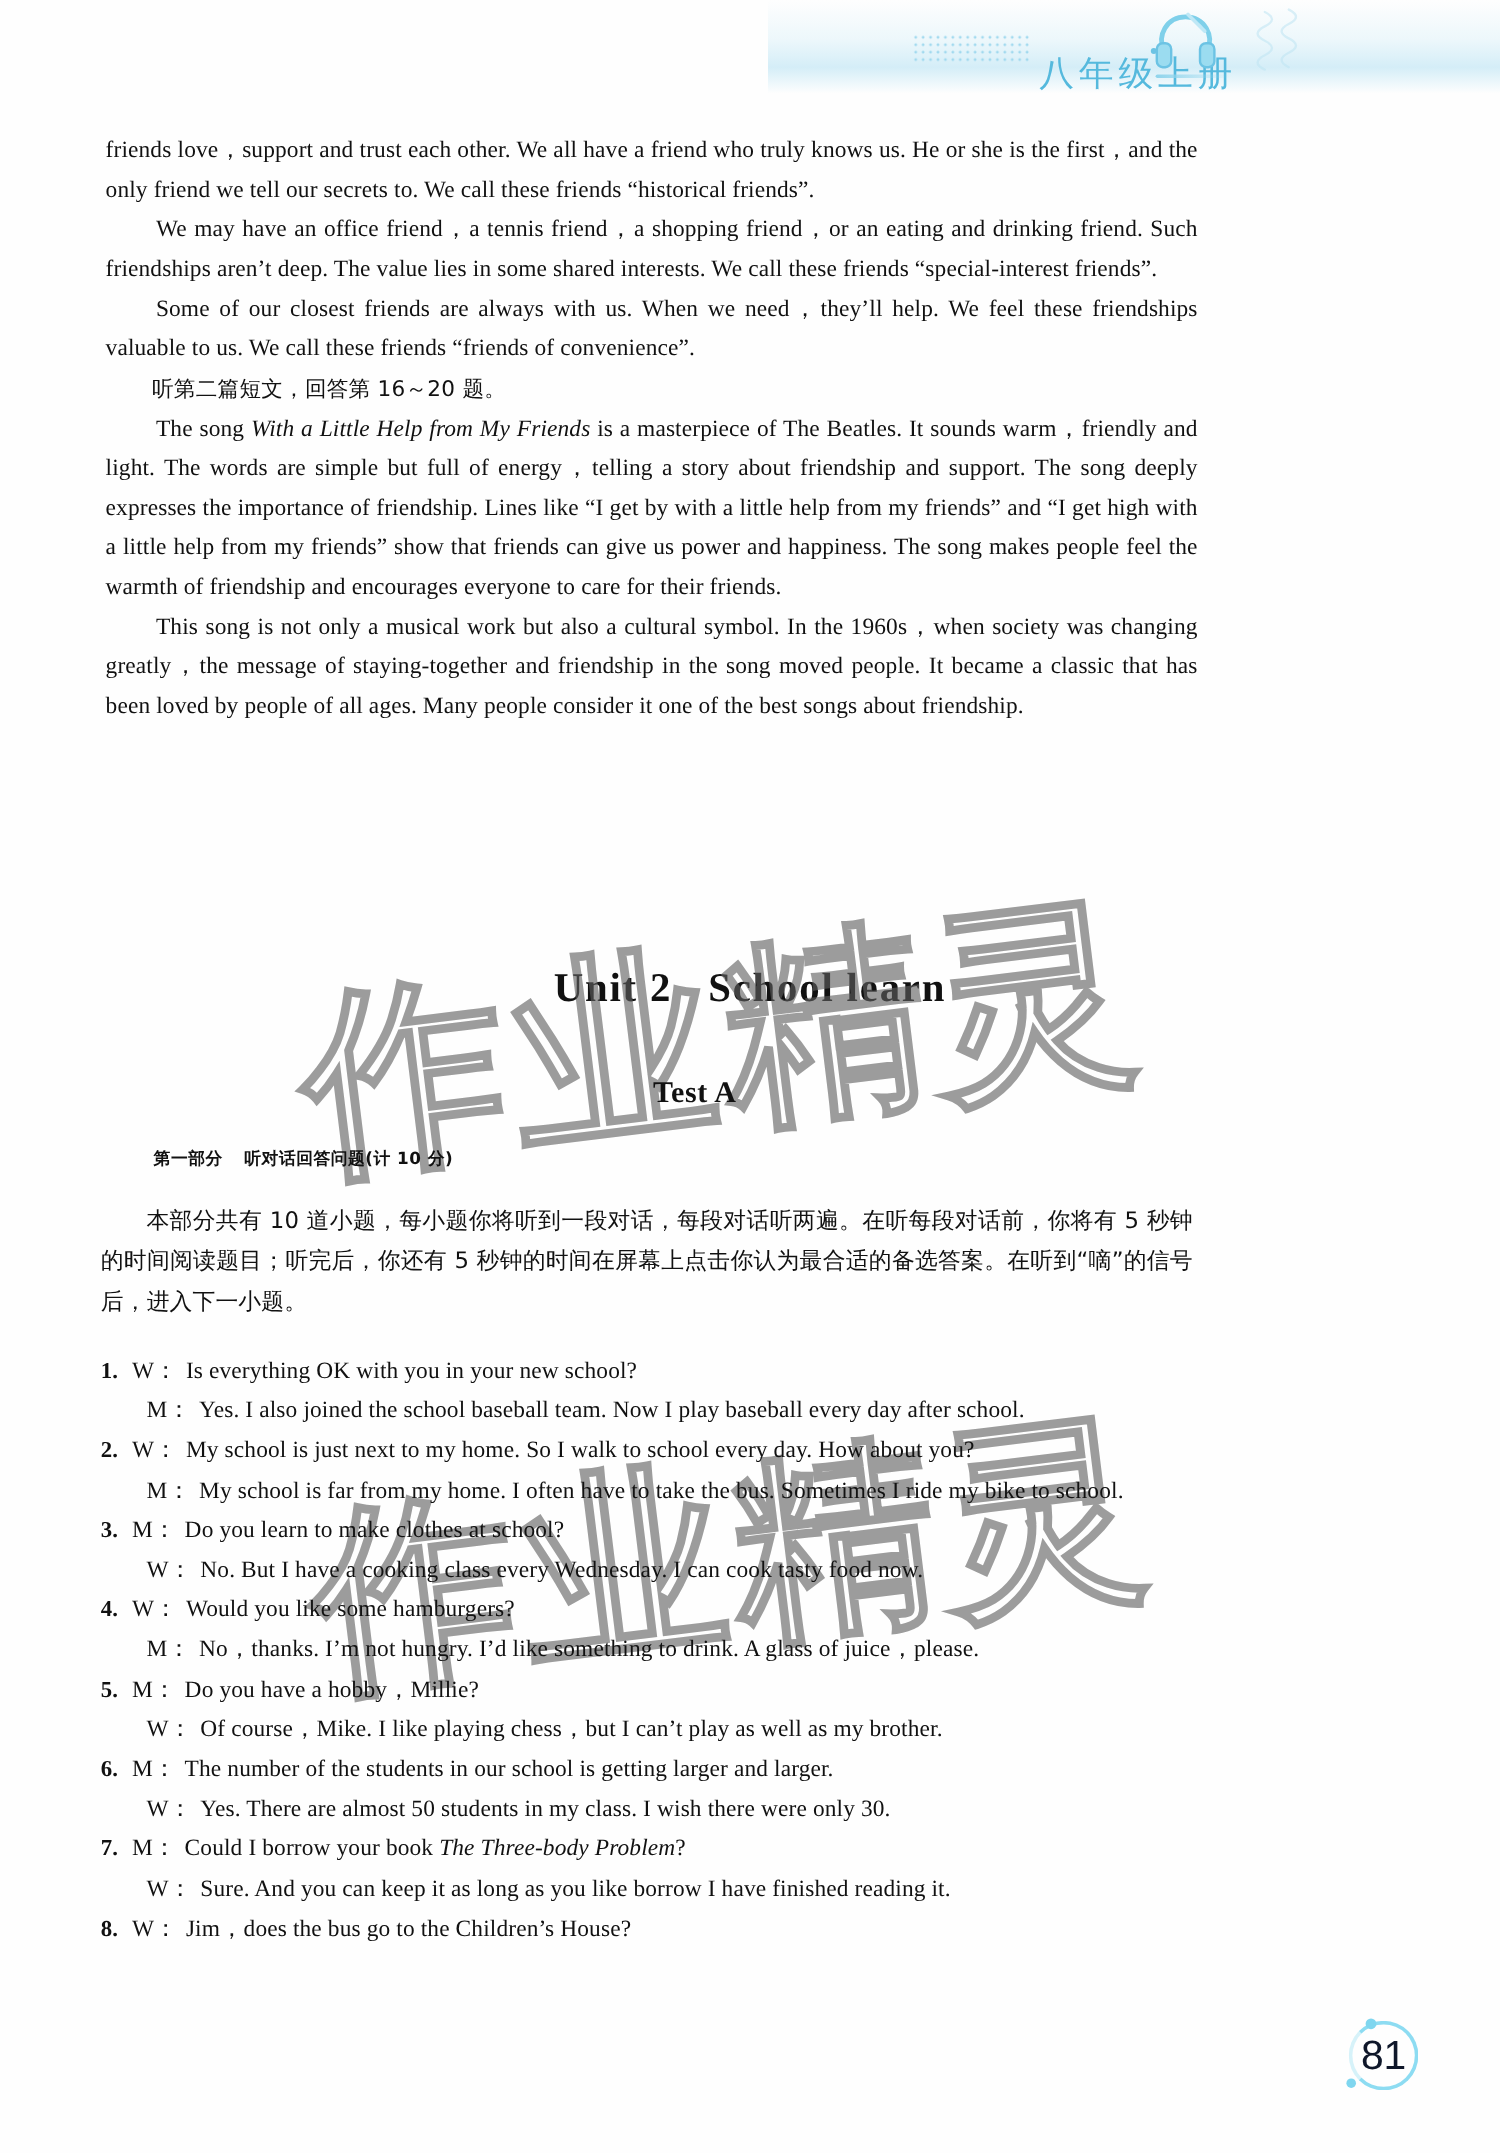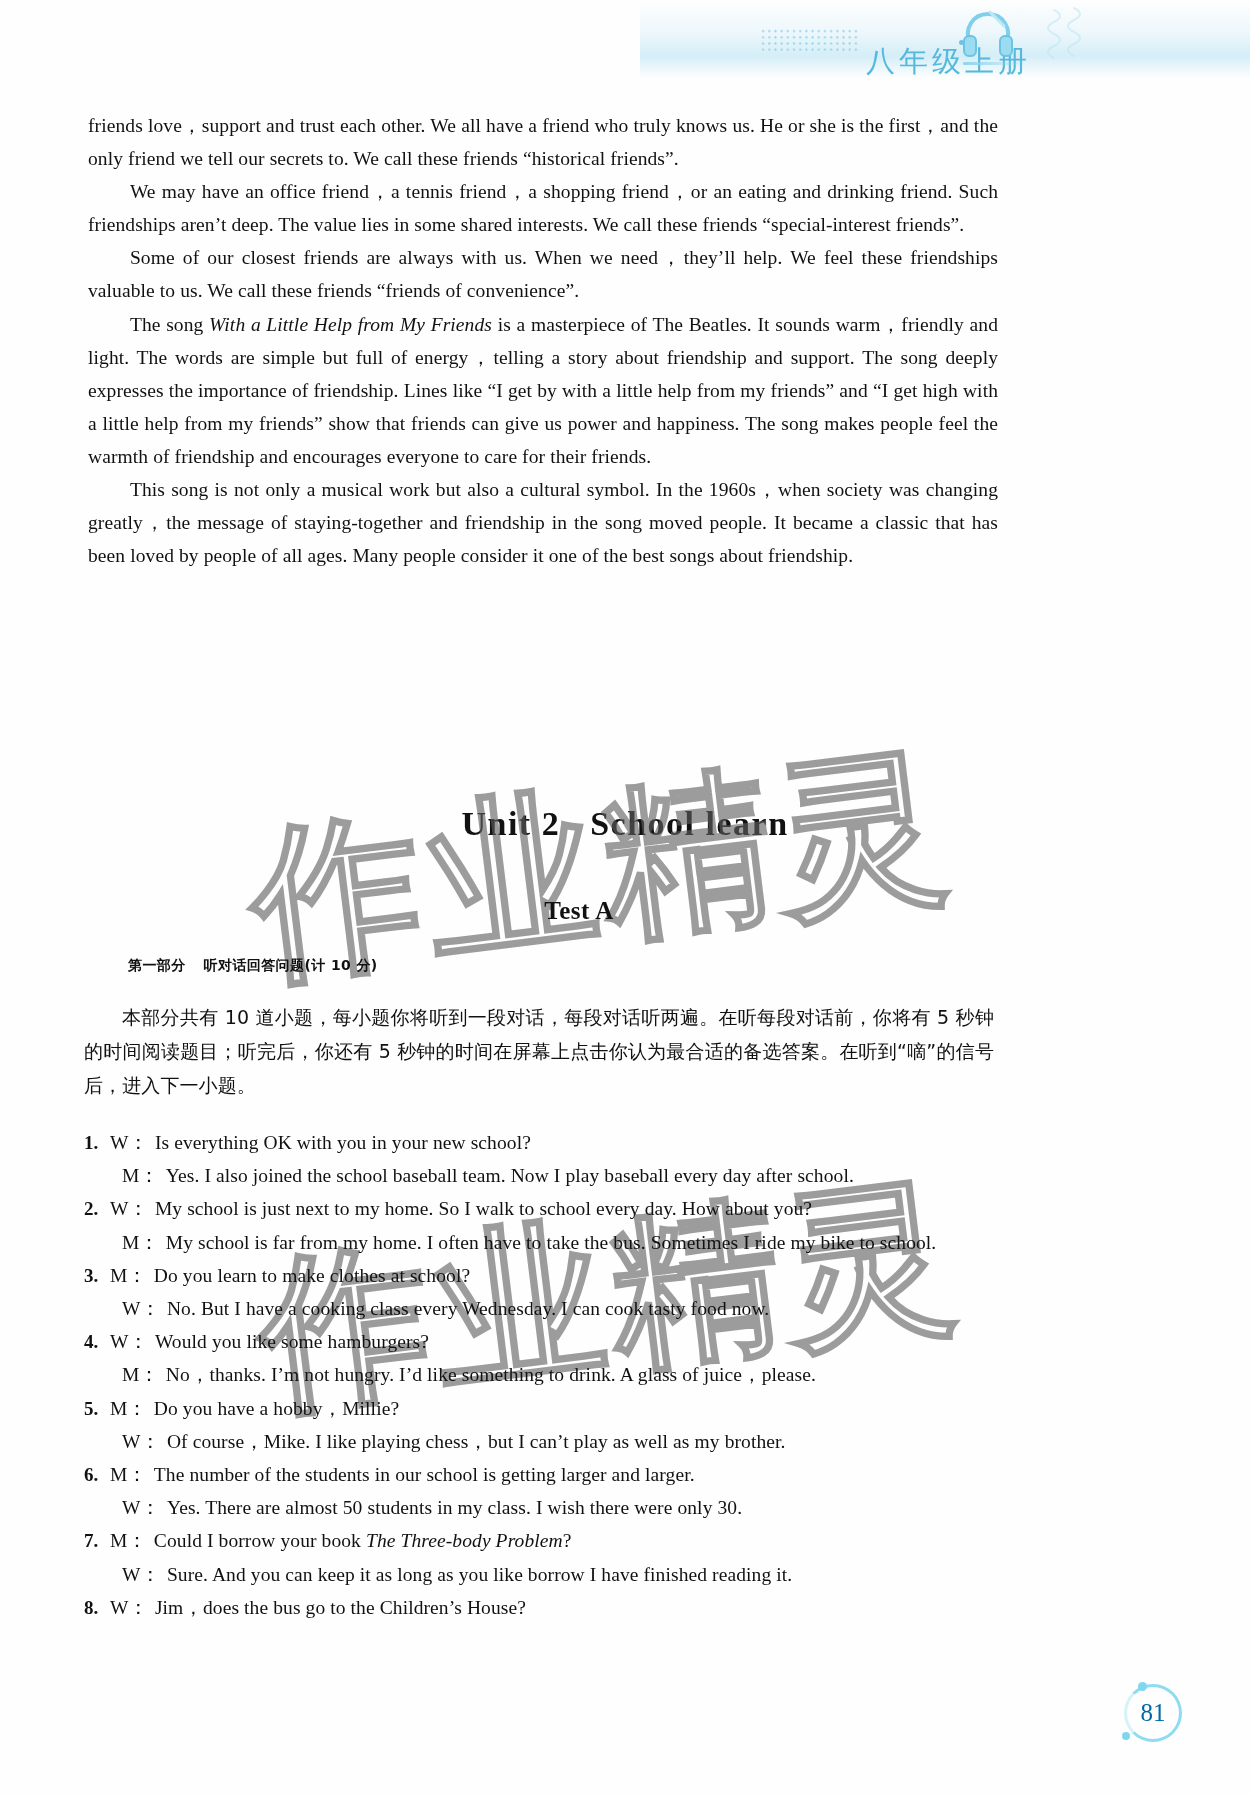--- a/index.html
+++ b/index.html
@@ -232,23 +232,23 @@
     border: 3px solid #8ddcf2;
     border-radius: 50%;
     border-left-color: rgba(141,220,242,0.35);
   }
   .page-number .num {
     position: absolute;
     inset: 0;
     display: flex;
     align-items: center;
     justify-content: center;
-    font-family: Liberation Serif, serif;
-    font-size: 25px;
-    color: #0369a1;
+    font-family: Liberation Sans, sans-serif;
+    font-size: 34px;
+    color: #0f172a;
   }
   .pn-knob {
     position: absolute;
     width: 9px; height: 9px;
     border-radius: 50%;
     background: #7fd6ef;
   }
   .pn-knob.a { top: -2px; left: 14px; }
   .pn-knob.b { bottom: 2px; left: -2px; width: 8px; height: 8px; }
 </style>
@@ -277,20 +277,21 @@
     </svg>
   </div>
 
   <div class="watermark wm-1">作业精灵</div>
   <div class="watermark wm-2">作业精灵</div>
 
   <div class="content">
     <p class="para">friends love，support and trust each other. We all have a friend who truly knows us. He or she is the first，and the only friend we tell our secrets to. We call these friends “historical friends”.</p>
     <p class="para indent">We may have an office friend，a tennis friend，a shopping friend，or an eating and drinking friend. Such friendships aren’t deep. The value lies in some shared interests. We call these friends “special-interest friends”.</p>
     <p class="para indent">Some of our closest friends are always with us. When we need，they’ll help. We feel these friendships valuable to us. We call these friends “friends of convenience”.</p>
+    <p class="para indent cn">听第二篇短文，回答第 16～20 题。</p>
     <p class="para indent"><span>The song </span><i class="title-italic">With a Little Help from My Friends</i><span> is a masterpiece of The Beatles. It sounds warm，friendly and light. The words are simple but full of energy，telling a story about friendship and support. The song deeply expresses the importance of friendship. Lines like “I get by with a little help from my friends” and “I get high with a little help from my friends” show that friends can give us power and happiness. The song makes people feel the warmth of friendship and encourages everyone to care for their friends.</span></p>
     <p class="para indent">This song is not only a musical work but also a cultural symbol. In the 1960s，when society was changing greatly，the message of staying-together and friendship in the song moved people. It became a classic that has been loved by people of all ages. Many people consider it one of the best songs about friendship.</p>
   </div>
 
   <div class="unit-heading">
     <span>Unit 2</span><span class="gap"></span><span>School learn</span>
   </div>
 
   <div class="test-heading">Test A</div>
 

